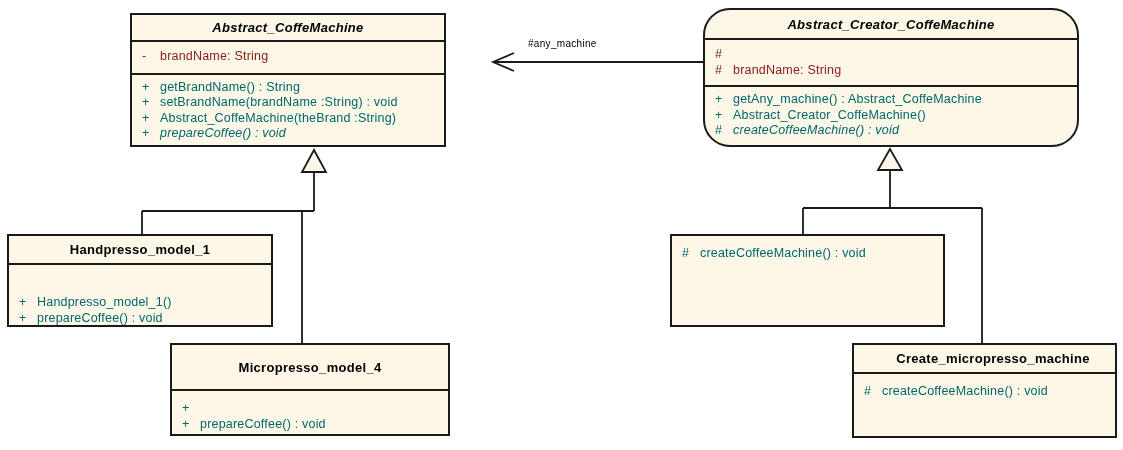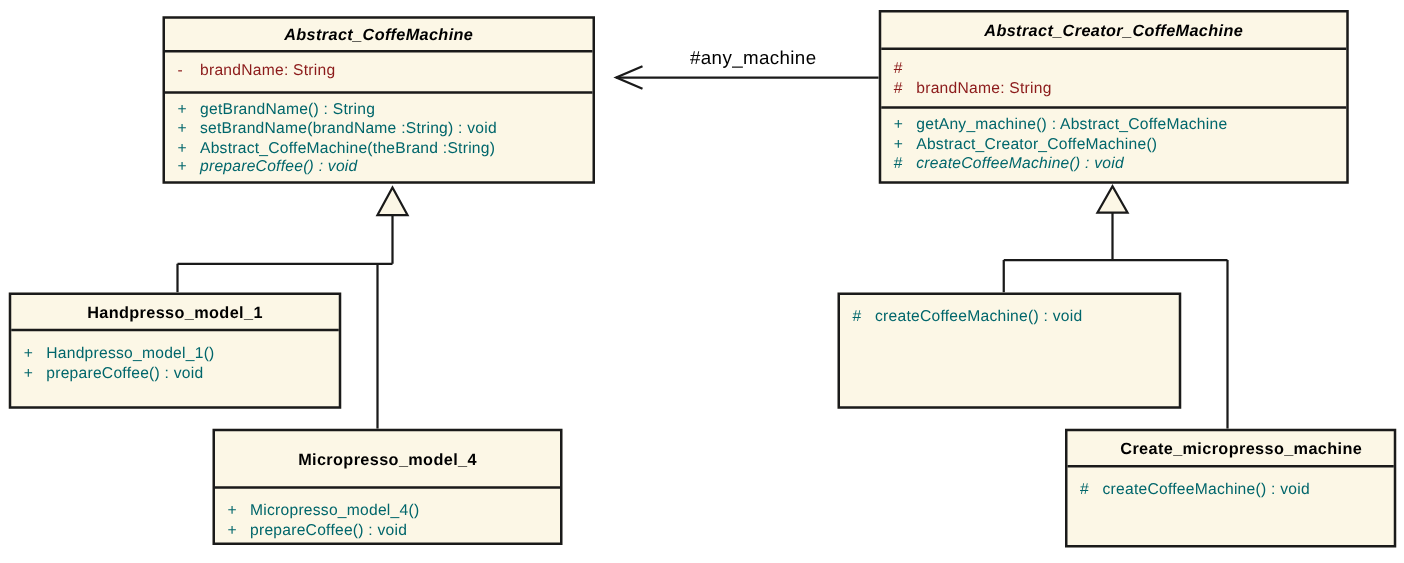--- a/index.html
+++ b/index.html
@@ -62,25 +62,24 @@
     width: 24px;
     padding-left: 10px;
     flex-shrink: 0;
   }
   .row .txt { padding-left: 4px; }
   .row.attr { color: var(--attribute-text, #8B1A1A); }
   .row.method { color: var(--method-text, #00666B); }
   .row.it .txt { font-style: italic; }
   .assoc-label {
     position: absolute;
-    font-size: 15px;
+    font-size: 10px;
     letter-spacing: 0.3px;
     color: var(--label-text, #000000);
     white-space: nowrap;
-    margin-left: 24px;
   }
 </style>
 </head>
 <body>
 
 <div id="canvas">
 
   <svg id="connector-layer" viewBox="0 0 1123 450">
 
     <g>
@@ -98,21 +97,21 @@
 
     <g>
       <polygon points="890,149 878,170 902,170"></polygon>
       <line x1="890" y1="170" x2="890" y2="208"></line>
       <line x1="803" y1="208" x2="982" y2="208"></line>
       <line x1="803" y1="208" x2="803" y2="234"></line>
       <line x1="982" y1="208" x2="982" y2="343"></line>
     </g>
   </svg>
 
-  <div class="cls abstract" style="left:130px; top:13px; width:346px; height:134px;">
+  <div class="cls abstract" style="left:130px; top:13px; width:316px; height:134px;">
     <div class="title" style="height:27px;">Abstract_CoffeMachine</div>
     <div class="compartment attrs" style="height:33px; padding-top:7px;">
       <div class="row attr">
         <span class="vis">-</span>
         <span class="txt">brandName: String</span>
       </div>
     </div>
     <div class="compartment methods" style="padding-top:5px; line-height:15.4px;">
       <div class="row method">
         <span class="vis">+</span>
@@ -126,21 +125,21 @@
         <span class="vis">+</span>
         <span class="txt">Abstract_CoffeMachine(theBrand :String)</span>
       </div>
       <div class="row method it">
         <span class="vis">+</span>
         <span class="txt">prepareCoffee() : void</span>
       </div>
     </div>
   </div>
 
-  <div class="cls abstract" style="left:703px; top:8px; width:376px; height:139px;">
+  <div class="cls abstract" style="left:703px; top:8px; width:376px; height:139px;border-radius:27px;">
     <div class="title" style="height:30px;">Abstract_Creator_CoffeMachine</div>
     <div class="compartment attrs" style="height:47px; padding-top:6px; line-height:16px;">
       <div class="row attr">
         <span class="vis">#</span>
       </div>
       <div class="row attr">
         <span class="vis">#</span>
         <span class="txt">brandName: String</span>
       </div>
     </div>
@@ -153,40 +152,39 @@
         <span class="vis">+</span>
         <span class="txt">Abstract_Creator_CoffeMachine()</span>
       </div>
       <div class="row method it">
         <span class="vis">#</span>
         <span class="txt">createCoffeeMachine() : void</span>
       </div>
     </div>
   </div>
 
-  <div class="cls" style="left:7px; top:234px; width:266px; height:93px;">
+  <div class="cls" style="left:7px; top:234px; width:266px; height:93px;gap:20px;">
     <div class="title" style="height:29px;">Handpresso_model_1</div>
     <div class="compartment methods" style="padding-top:9px; line-height:16px;">
       <div class="row method">
         <span class="vis">+</span>
         <span class="txt">Handpresso_model_1()</span>
       </div>
       <div class="row method">
         <span class="vis">+</span>
         <span class="txt">prepareCoffee() : void</span>
       </div>
     </div>
   </div>
 
   <div class="cls" style="left:170px; top:343px; width:280px; height:93px;">
     <div class="title" style="height:46px;">Micropresso_model_4</div>
     <div class="compartment methods" style="padding-top:9px; line-height:16px;">
       <div class="row method">
         <span class="vis">+</span>
-        <span class="txt">Micropresso_model_4()</span>
       </div>
       <div class="row method">
         <span class="vis">+</span>
         <span class="txt">prepareCoffee() : void</span>
       </div>
     </div>
   </div>
 
   <div class="cls" style="left:670px; top:234px; width:275px; height:93px;">
     <div class="compartment methods" style="padding-top:9px; line-height:16px;">

